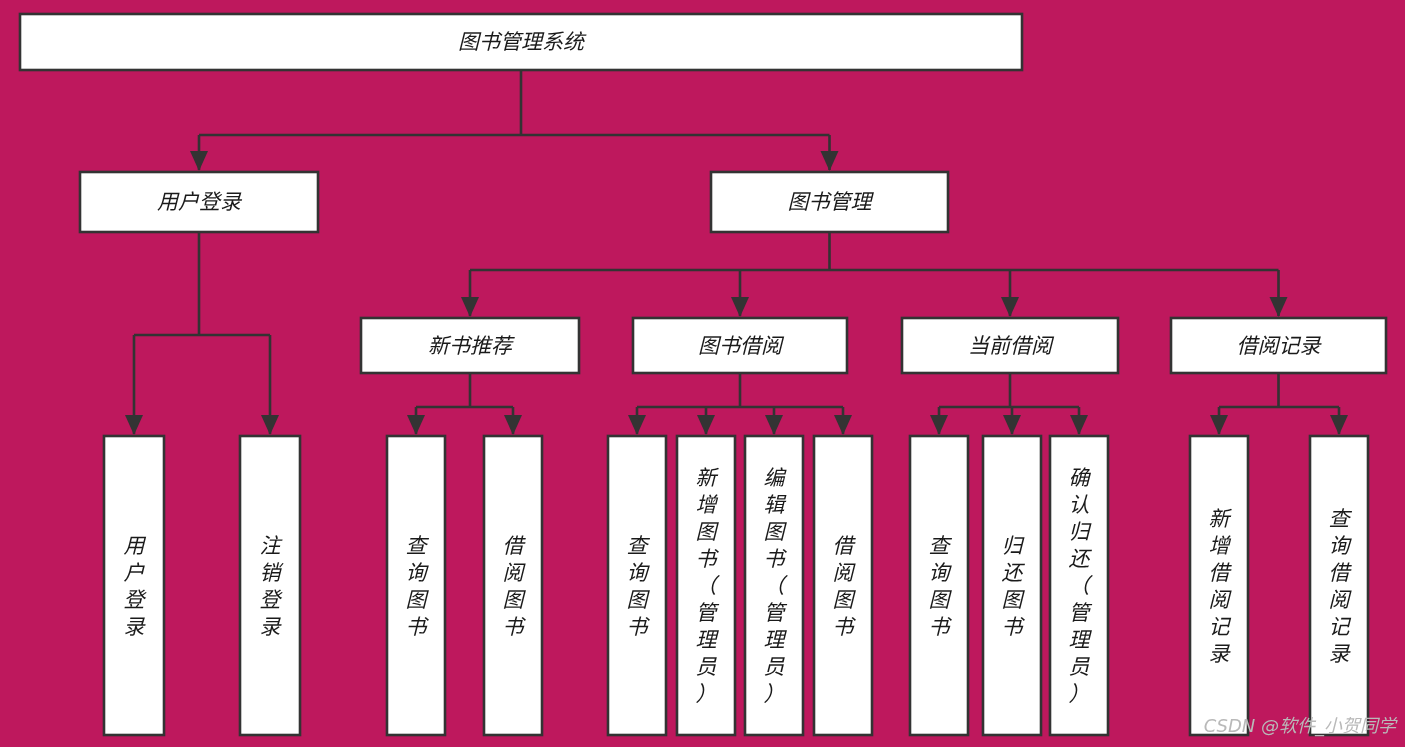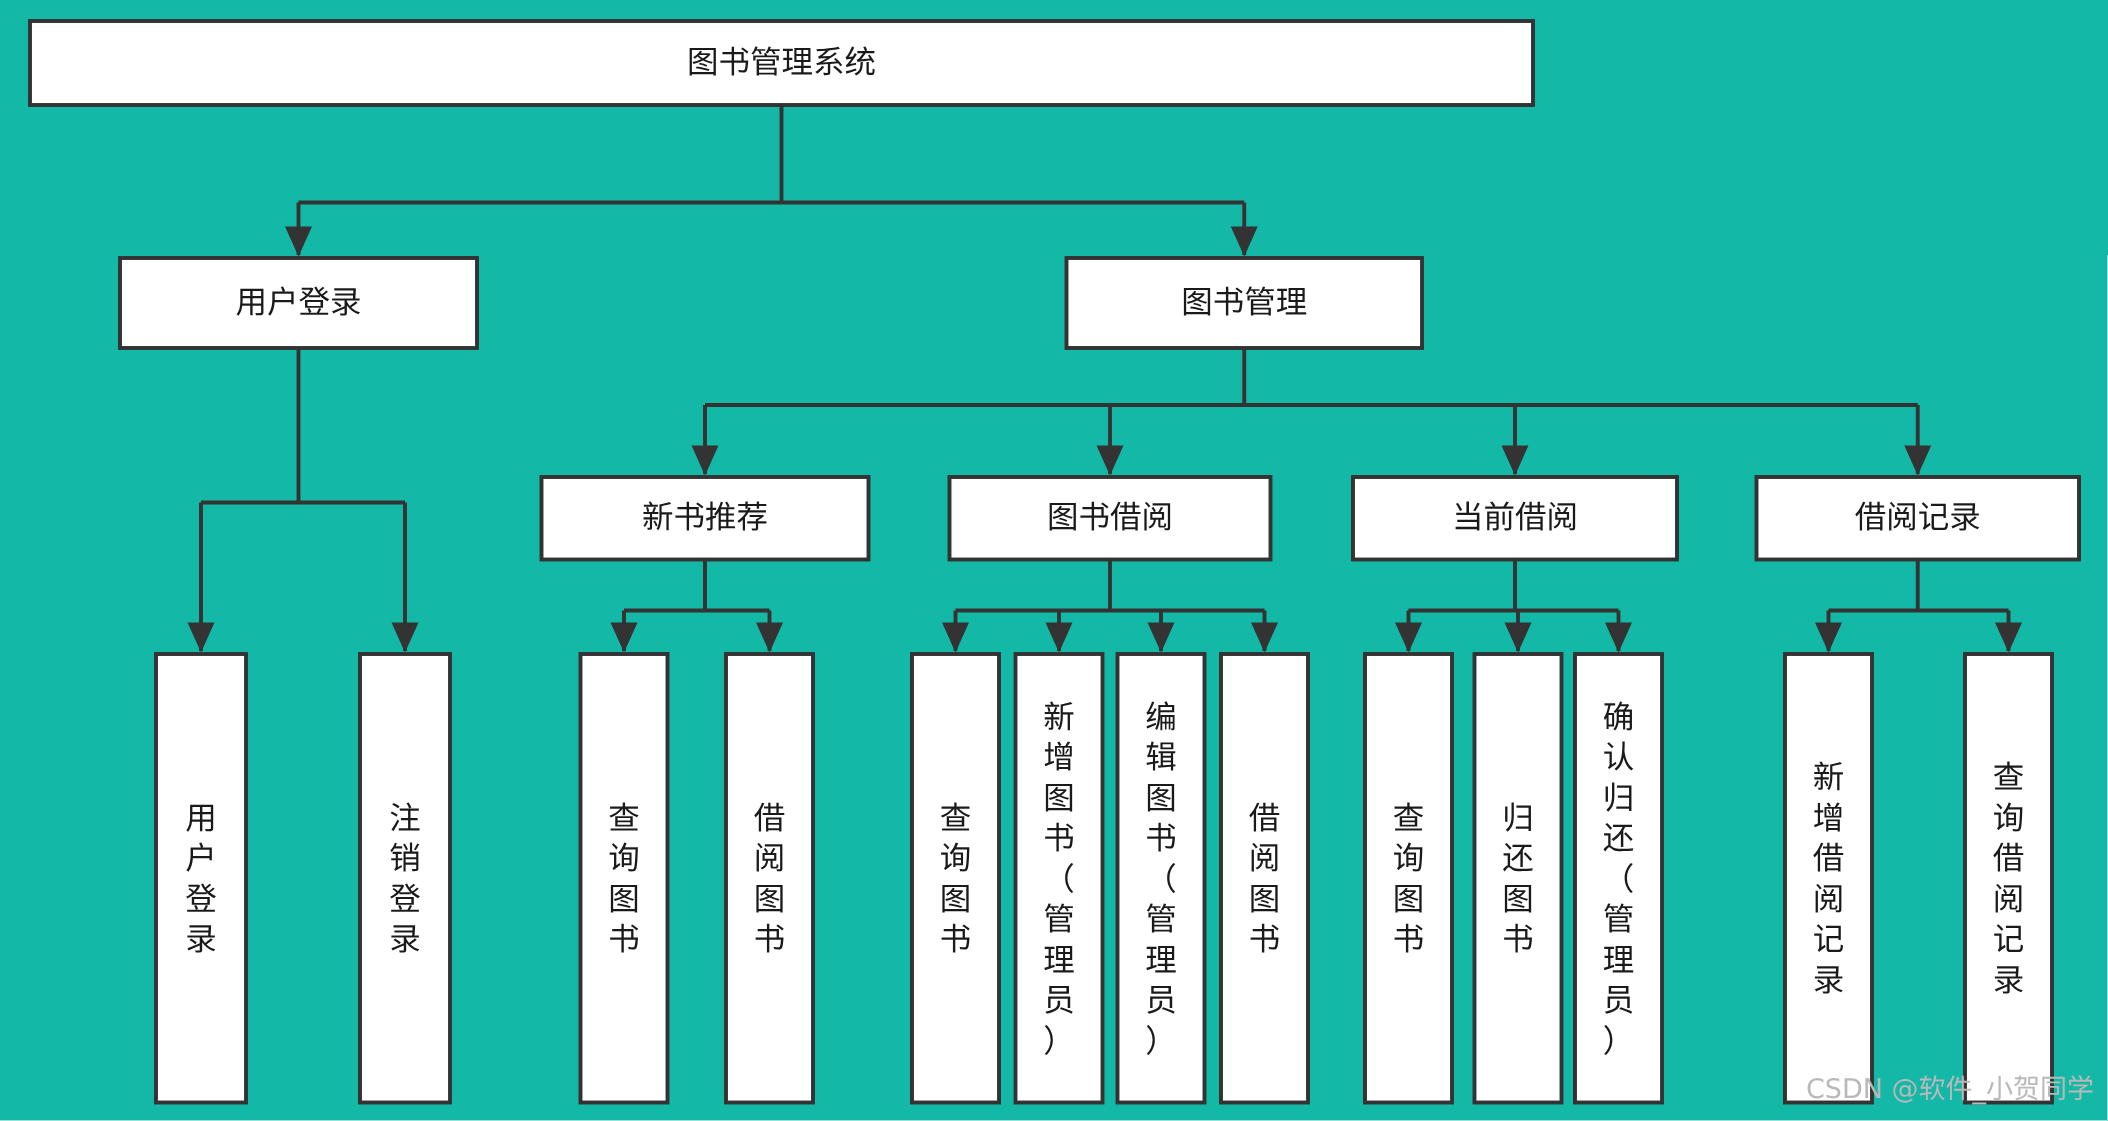--- a/index.html
+++ b/index.html
@@ -11,21 +11,22 @@
   body {
     width: 1405px;
     height: 747px;
     overflow: hidden;
     font-family: "DejaVu Sans", "Liberation Sans", sans-serif;
   }
   #diagram-root {
     position: relative;
     width: 1405px;
     height: 747px;
-    background: #14b8a6;
+    background: #be185d;
+    font-style: italic;
   }
   svg.diagram-canvas {
     position: absolute;
     left: 0;
     top: 0;
     width: 1405px;
     height: 747px;
     display: block;
   }
   .node-box {

